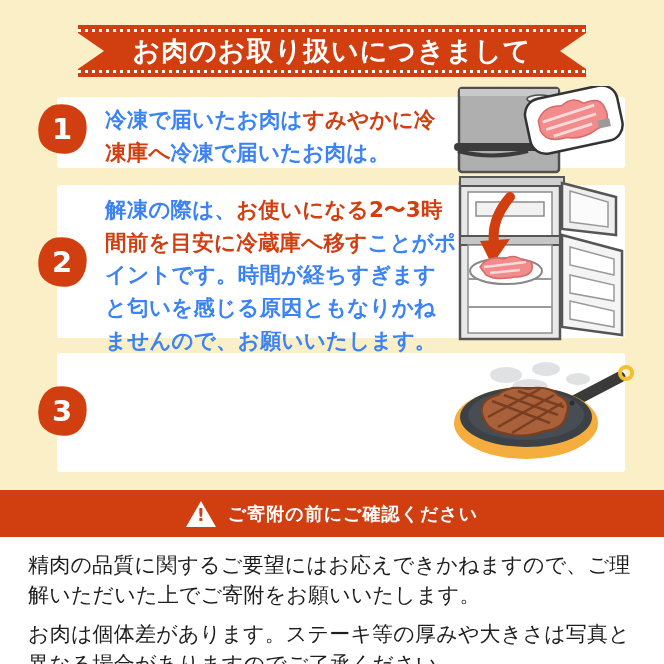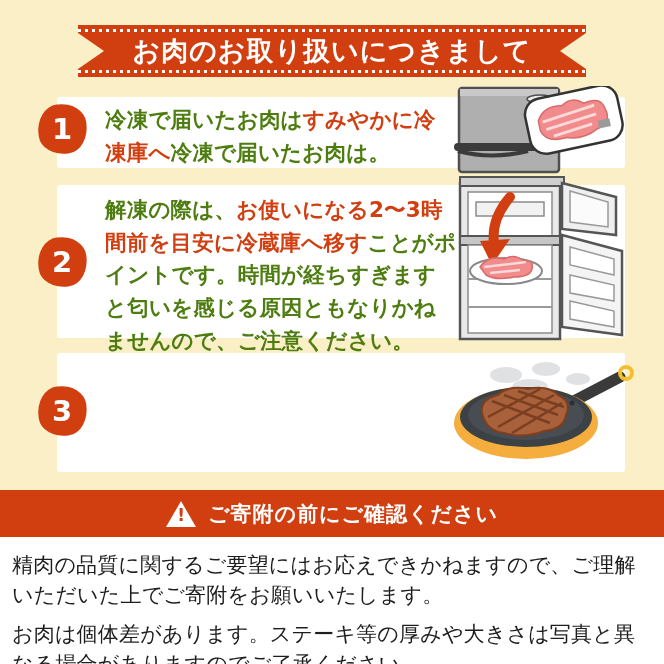--- a/index.html
+++ b/index.html
@@ -32,40 +32,40 @@
   .blob span { transform:rotate(8deg); color:#fff; font-size:29px; font-weight:bold; }
   .blob1 { left:38px; top:104px; }
   .blob2 { left:38px; top:237px; }
   .blob3 { left:38px; top:386px; }
 
   .step-text { position:absolute; left:105px; width:352px; font-size:21.5px; font-weight:bold;
                line-height:1.52; letter-spacing:0.2px; }
   .text1 { top:104px; }
   .text2 { top:194px; }
   .text3 { top:362px; }
-  .seg-black { color:#4d7c0f;margin-top:31px; } .seg-red { color:#D13E10; }
+  .seg-black { color:#3b82f6;margin-top:31px; } .seg-red { color:#D13E10; }
 
   .illus { position:absolute; }
   .illus-freezer { left:452px; top:86px;  width:176px; height:88px; }
   .illus-fridge  { left:448px; top:175px; width:182px; height:168px; }
   .illus-pan     { left:446px; top:361px; width:194px; height:106px; }
 
   
   .banner { position:absolute; left:0; top:490px; width:664px; height:47px; background:#D13E10;
             display:flex; align-items:center; justify-content:center; gap:12px; }
   .warn-icon { position:relative; width:0; height:0;
                border-left:15px solid transparent; border-right:15px solid transparent;
                border-bottom:26px solid #fff; }
   .warn-icon i { position:absolute; left:-4px; top:6px; width:8px; font-style:normal; font-weight:bold;
                  color:#D13E10; font-size:17px; line-height:1; text-align:center; }
-  .banner-title { color:#fff; font-size:21px; font-weight:bold; letter-spacing:1px; }
+  .banner-title { color:#fff; font-size:18px; font-weight:bold; letter-spacing:1px; }
 
   
   .footer { position:absolute; left:0; top:537px; width:664px; height:127px; background:#fff;
-            padding:13px 27px 0 12px; }
+            padding:13px 27px 0 28px; }
   .footer p { font-size:21px; color:#1d1d1d; line-height:1.43; margin-bottom:9px; letter-spacing:0.2px; }
 </style>
 </head>
 <body>
 
 <div class="page">
   <div class="cream-bg"></div>
 
   <div class="ribbon">
     <div class="stitch top"></div>
@@ -83,21 +83,21 @@
       <span>1</span>
     </div>
   <div class="blob blob2">
       <span>2</span>
     </div>
   <div class="blob blob3">
       <span>3</span>
     </div>
 
   <p class="step-text text1"><span class="seg-black">冷凍で届いたお肉は</span><span class="seg-red">すみやかに冷凍庫へ</span><span class="seg-black">冷凍で届いたお肉は。</span></p>
-  <p class="step-text text2"><span class="seg-black">解凍の際は、</span><span class="seg-red">お使いになる2〜3時間前を目安に冷蔵庫へ移す</span><span class="seg-black">ことがポイントです。時間が経ちすぎますと匂いを感じる原因ともなりかねませんので、ご注意ください。</span></p>
+  <p class="step-text text2"><span class="seg-black">解凍の際は、</span><span class="seg-red">お使いになる2〜3時間前を目安に冷蔵庫へ移す</span><span class="seg-black">ことがポイントです。時間が経ちすぎますと匂いを感じる原因ともなりかねませんので、お願いいたします。</span></p>
 
   <div class="illus illus-freezer">
     <svg width="176" height="88" viewBox="0 0 176 88">
       <rect x="7" y="2" width="100" height="84" rx="3" fill="#AFAFAF" stroke="#4F4F4F" stroke-width="2.5"></rect>
       <rect x="8" y="3" width="98" height="7" fill="#C9C9C9"></rect>
       <ellipse cx="88" cy="13" rx="13" ry="4" fill="#EDEDED" stroke="#4F4F4F" stroke-width="1.5"></ellipse>
       <rect x="2" y="57" width="110" height="8" rx="4" fill="#3B3B3B"></rect>
       <path d="M6 65 Q 40 74 76 65" fill="none" stroke="#3B3B3B" stroke-width="4"></path>
       <g transform="translate(70,16) rotate(-12)">
         <rect x="0" y="0" width="94" height="56" rx="16" fill="#FFFFFF" stroke="#333" stroke-width="2.5"></rect>

